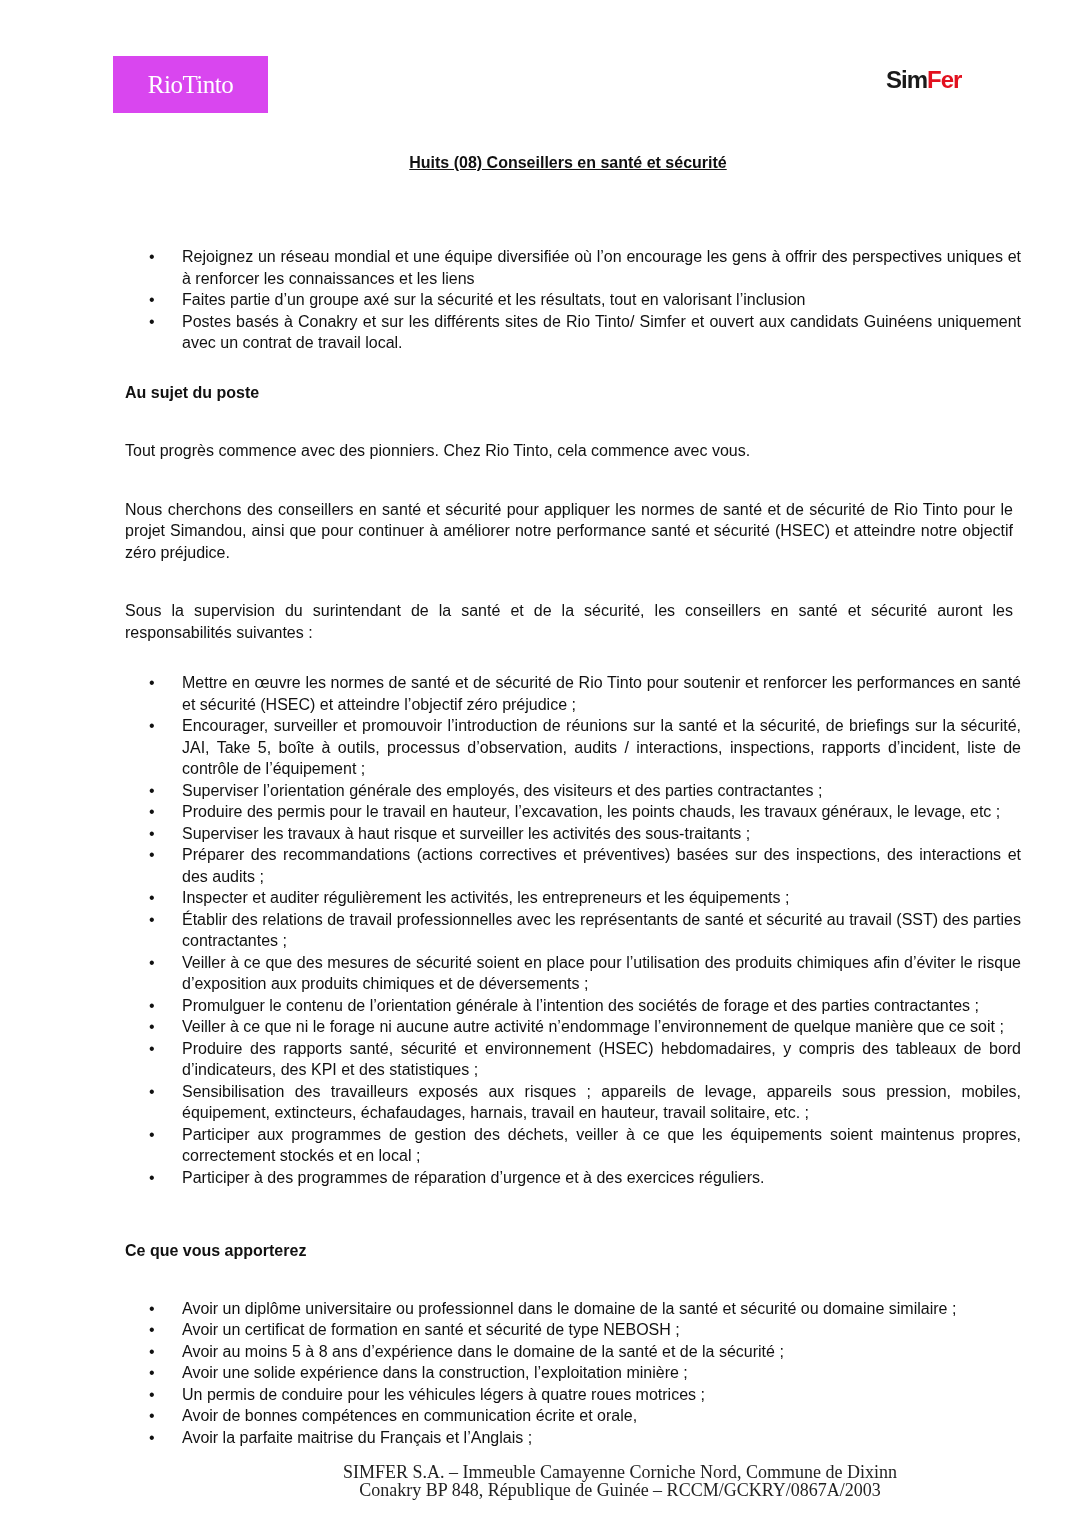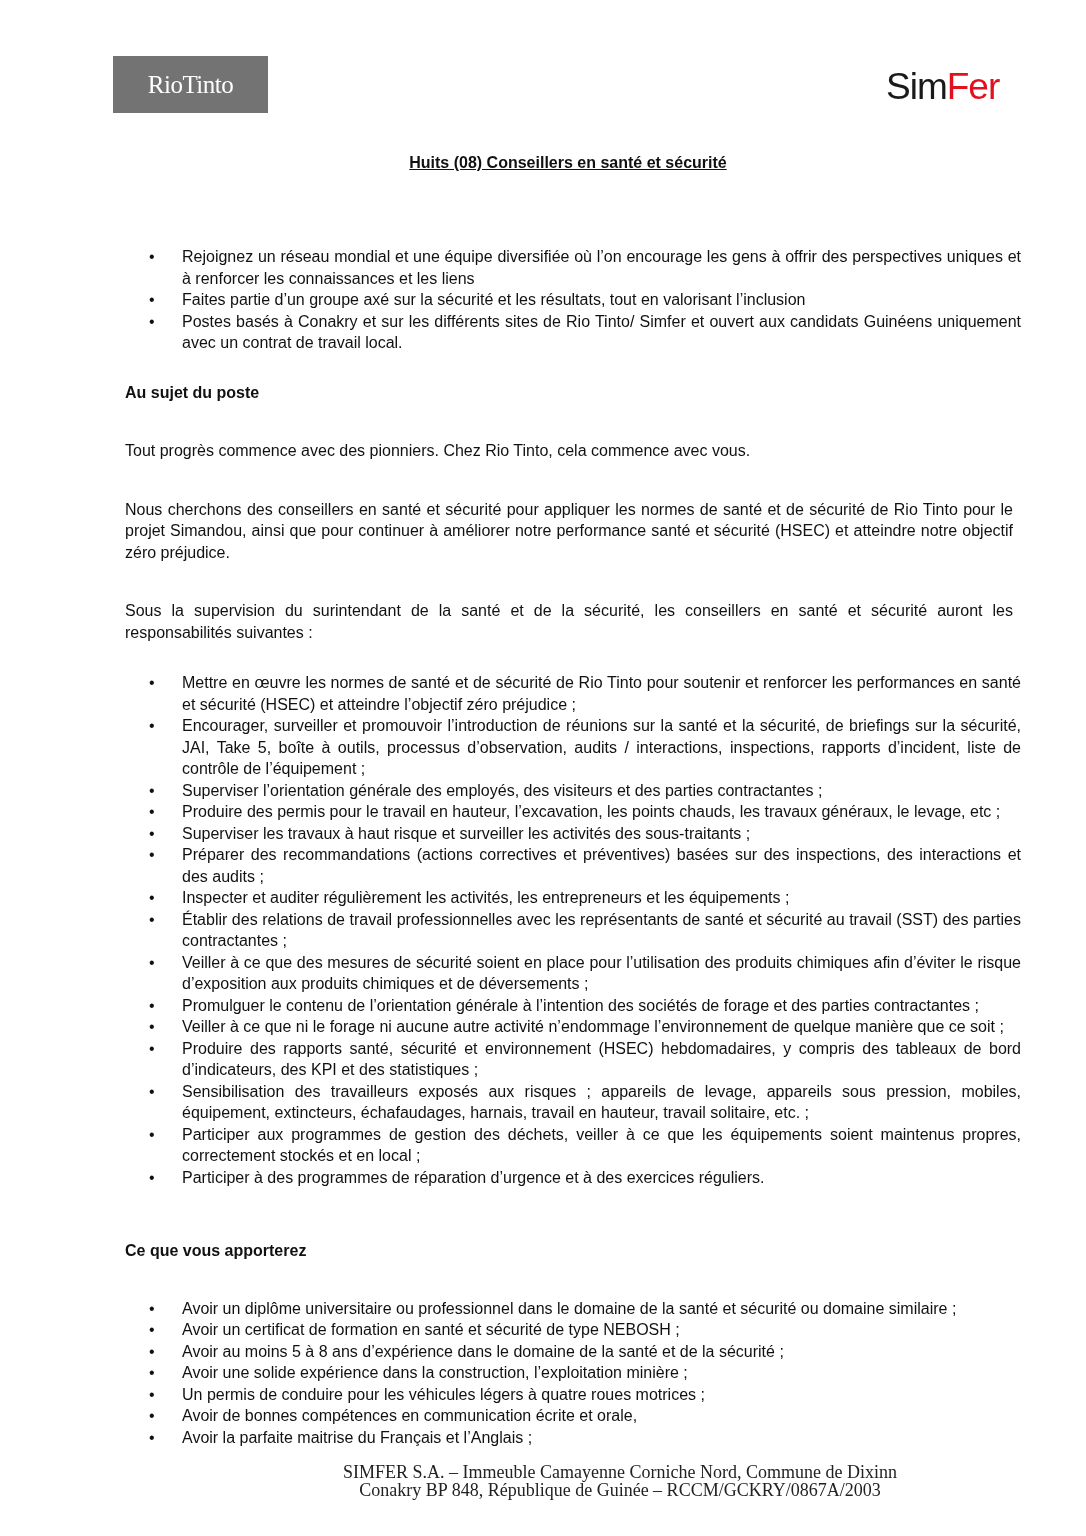--- a/index.html
+++ b/index.html
@@ -2,26 +2,26 @@
 <html><head>
 <meta charset="utf-8">
 <style>
   html, body { margin: 0; padding: 0; background: #ffffff; }
   body {
     width: 1086px; height: 1536px; position: relative; overflow: hidden;
     font-family: "Liberation Sans", sans-serif; color: #111;
   }
   .logo-rt {
     position: absolute; left: 113px; top: 56px; width: 155px; height: 57px;
-    background: #737373; color: #fff; display: flex; align-items: center; justify-content: center;
+    background: #d946ef; color: #fff; display: flex; align-items: center; justify-content: center;
     font-family: "Liberation Serif", serif; font-size: 25px; letter-spacing: -0.5px;
   }
   .logo-sf {
     position: absolute; left: 886px; top: 66px; font-family: "Liberation Sans", sans-serif;
-    font-weight: normal; font-size: 37px; letter-spacing: -1px;
+    font-weight: bold; font-size: 24px; letter-spacing: -1px;
   }
   .logo-sf .sim { color: #1a1a1a; }
   .logo-sf .fer { color: #e2111f; }
   .title {
     position: absolute; left: 0; width: 1136px; top: 154px; text-align: center;
     font-weight: bold; font-size: 16px; text-decoration: underline;
   }
   .content {
     position: absolute; left: 117px; top: 246px; width: 904px; font-size: 16px; line-height: 21.5px;
   }

